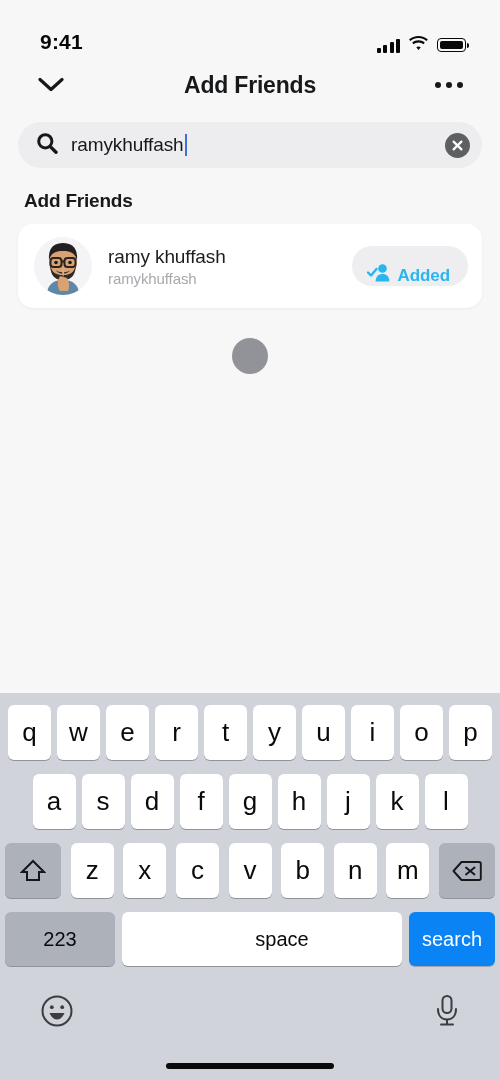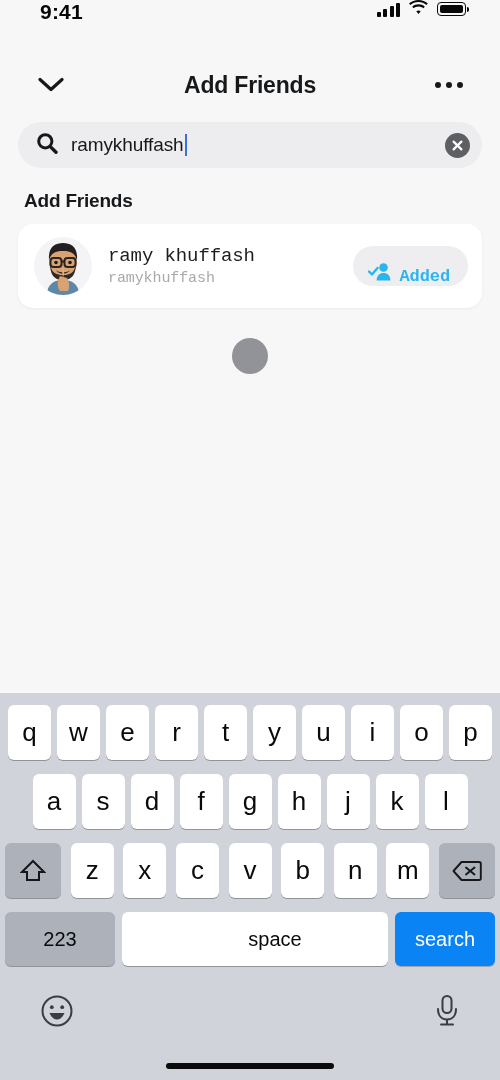--- a/index.html
+++ b/index.html
@@ -9,21 +9,21 @@
     background:#F7F7F8;
     position:relative;
     overflow:hidden;
     -webkit-font-smoothing:antialiased;
   }
   #app { width:500px; height:1080px; position:relative; background:#F7F7F8; }
 
   
   .statusbar {
     height:54px; width:100%;
-    display:flex; align-items:flex-start; justify-content:space-between;
+    display:flex; align-items:flex-end; justify-content:space-between;
     padding:0 34px 0 40px;
   }
   .status-time { font-size:21px; font-weight:600; color:#080808; letter-spacing:.2px; }
   .status-icons { display:flex; align-items:center; gap:9px; }
   .signal { display:flex; align-items:flex-end; gap:2.5px; height:15px; }
   .signal i { width:4px; background:#080808; border-radius:1px; display:block; }
   .signal i:nth-child(1){height:5px;}
   .signal i:nth-child(2){height:8px;}
   .signal i:nth-child(3){height:11px;}
   .signal i:nth-child(4){height:14px;}
@@ -70,21 +70,20 @@
   .section-label {
     font-size:19px; font-weight:700; color:#16181A;
     padding:22px 0 12px 24px; letter-spacing:-.2px;
   }
 
   
   .card {
     margin:0 18px; background:#FFFFFF; border-radius:15px;
     height:84px; display:flex; align-items:center; padding:0 14px 0 16px;
     box-shadow:0 1px 3px rgba(0,0,0,.055);
-    font-family:Liberation Mono, monospace;
   }
   .avatar {
     width:58px; height:58px; border-radius:50%; background:#F4F4F6;
     flex:none; position:relative; overflow:hidden;
   }
   .card-text { flex:1; margin-left:16px; min-width:0; }
   .card-name { font-size:19px; color:#1B1D1F; letter-spacing:-.1px; line-height:1.25; }
   .card-user { font-size:15px; color:#A7A9AD; margin-top:2px; letter-spacing:-.1px; }
   .added-pill {
     height:40px; background:#EEEEF0; border-radius:20px;
@@ -114,21 +113,21 @@
     cursor:pointer; font-weight:400;
   }
   .krow.r1 .key { width:43px; }
   .krow.r2 .key { width:43px; }
   .krow.r3 .key.letter { width:43px; }
   .key.mod { background:#ADB1BA; box-shadow:0 1px 0 rgba(0,0,0,.30); }
   .key.shift, .key.backspace { width:56px; }
   .key.num { width:110px; height:54px; font-size:20px; }
   .key.space { flex:1; height:54px; font-size:20px; background:#FFFFFF;padding-left:40px; }
   .key.search {
-    width:100px; height:54px; font-size:20px; background:#0A84F5;
+    width:86px; height:54px; font-size:20px; background:#0A84F5;
     color:#FFFFFF; box-shadow:0 1px 0 rgba(0,0,0,.22);
   }
   .kbd-bottom {
     display:flex; align-items:center; justify-content:space-between;
     padding:6px 40px 0 40px; height:60px;
   }
   .home-indicator {
     position:absolute; bottom:11px; left:50%; transform:translateX(-50%);
     width:168px; height:6px; background:#0A0A0A; border-radius:3px;
   }

